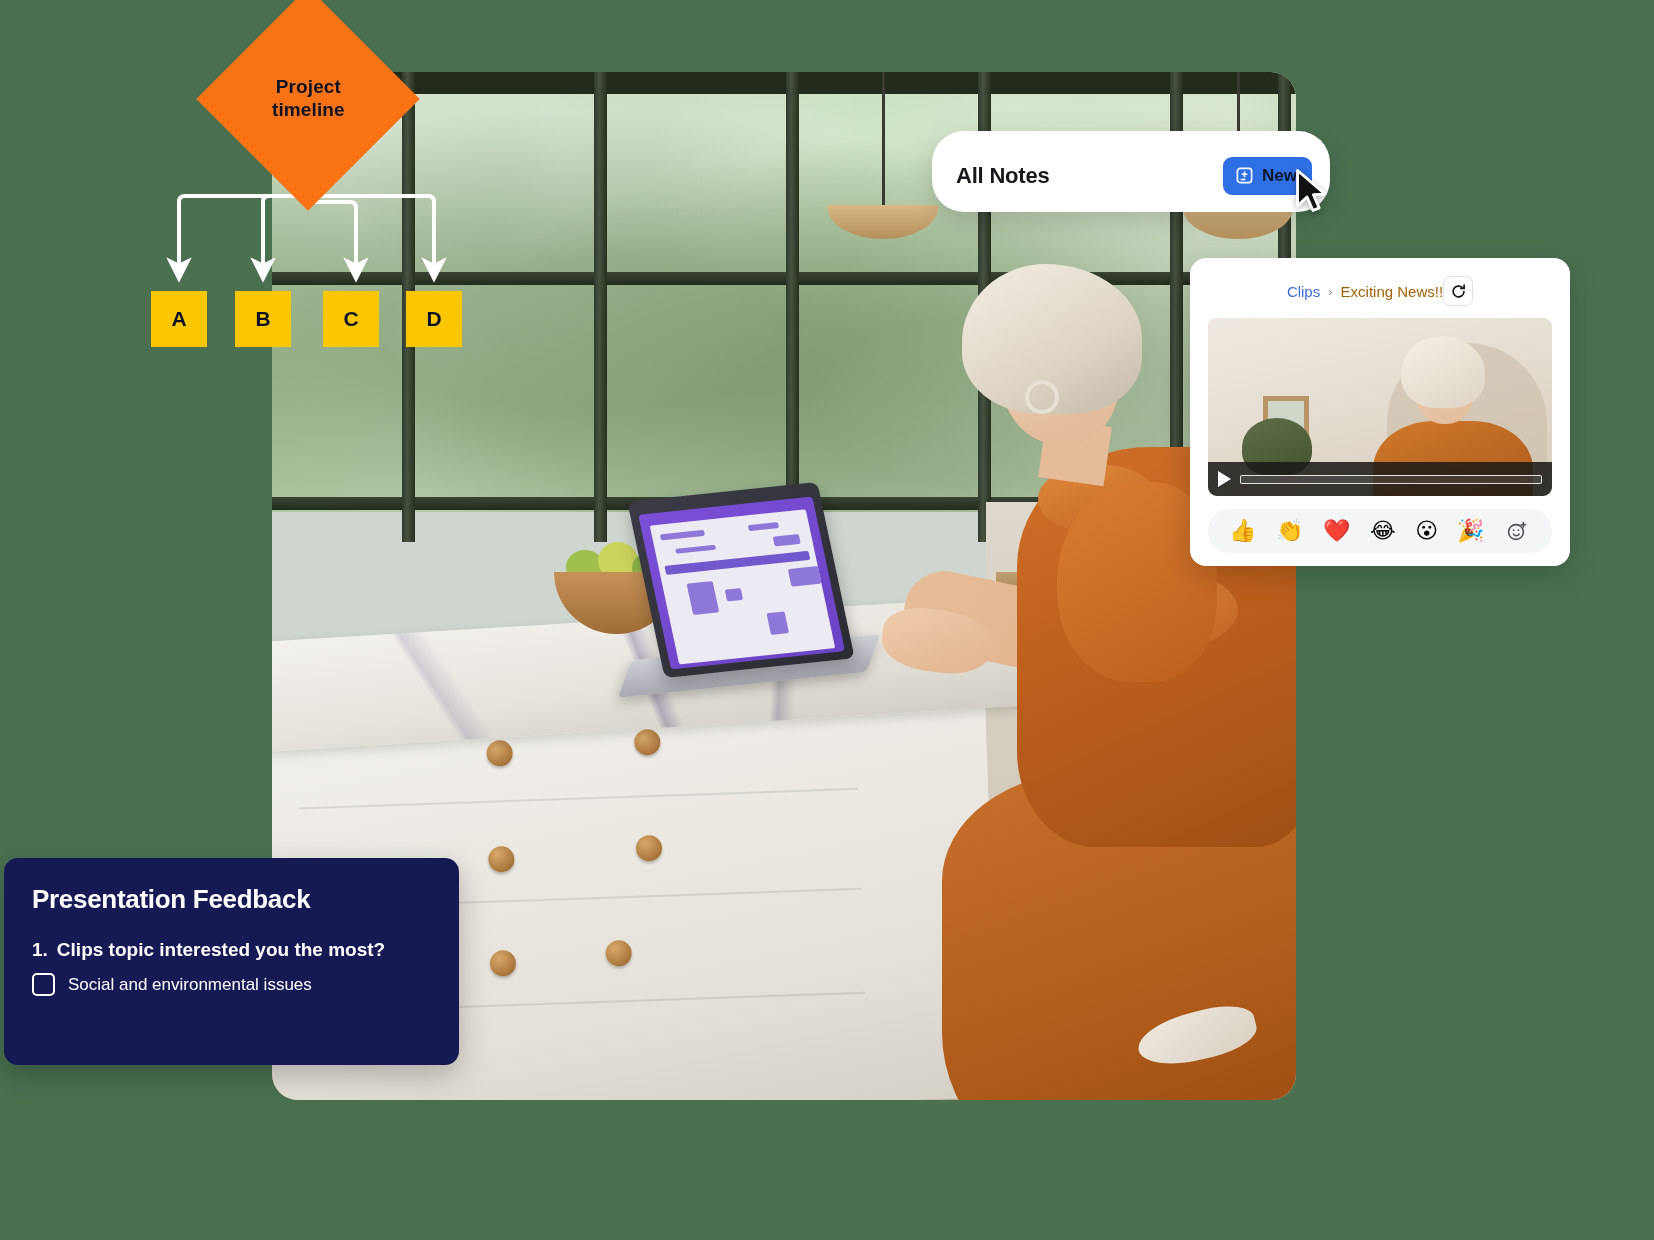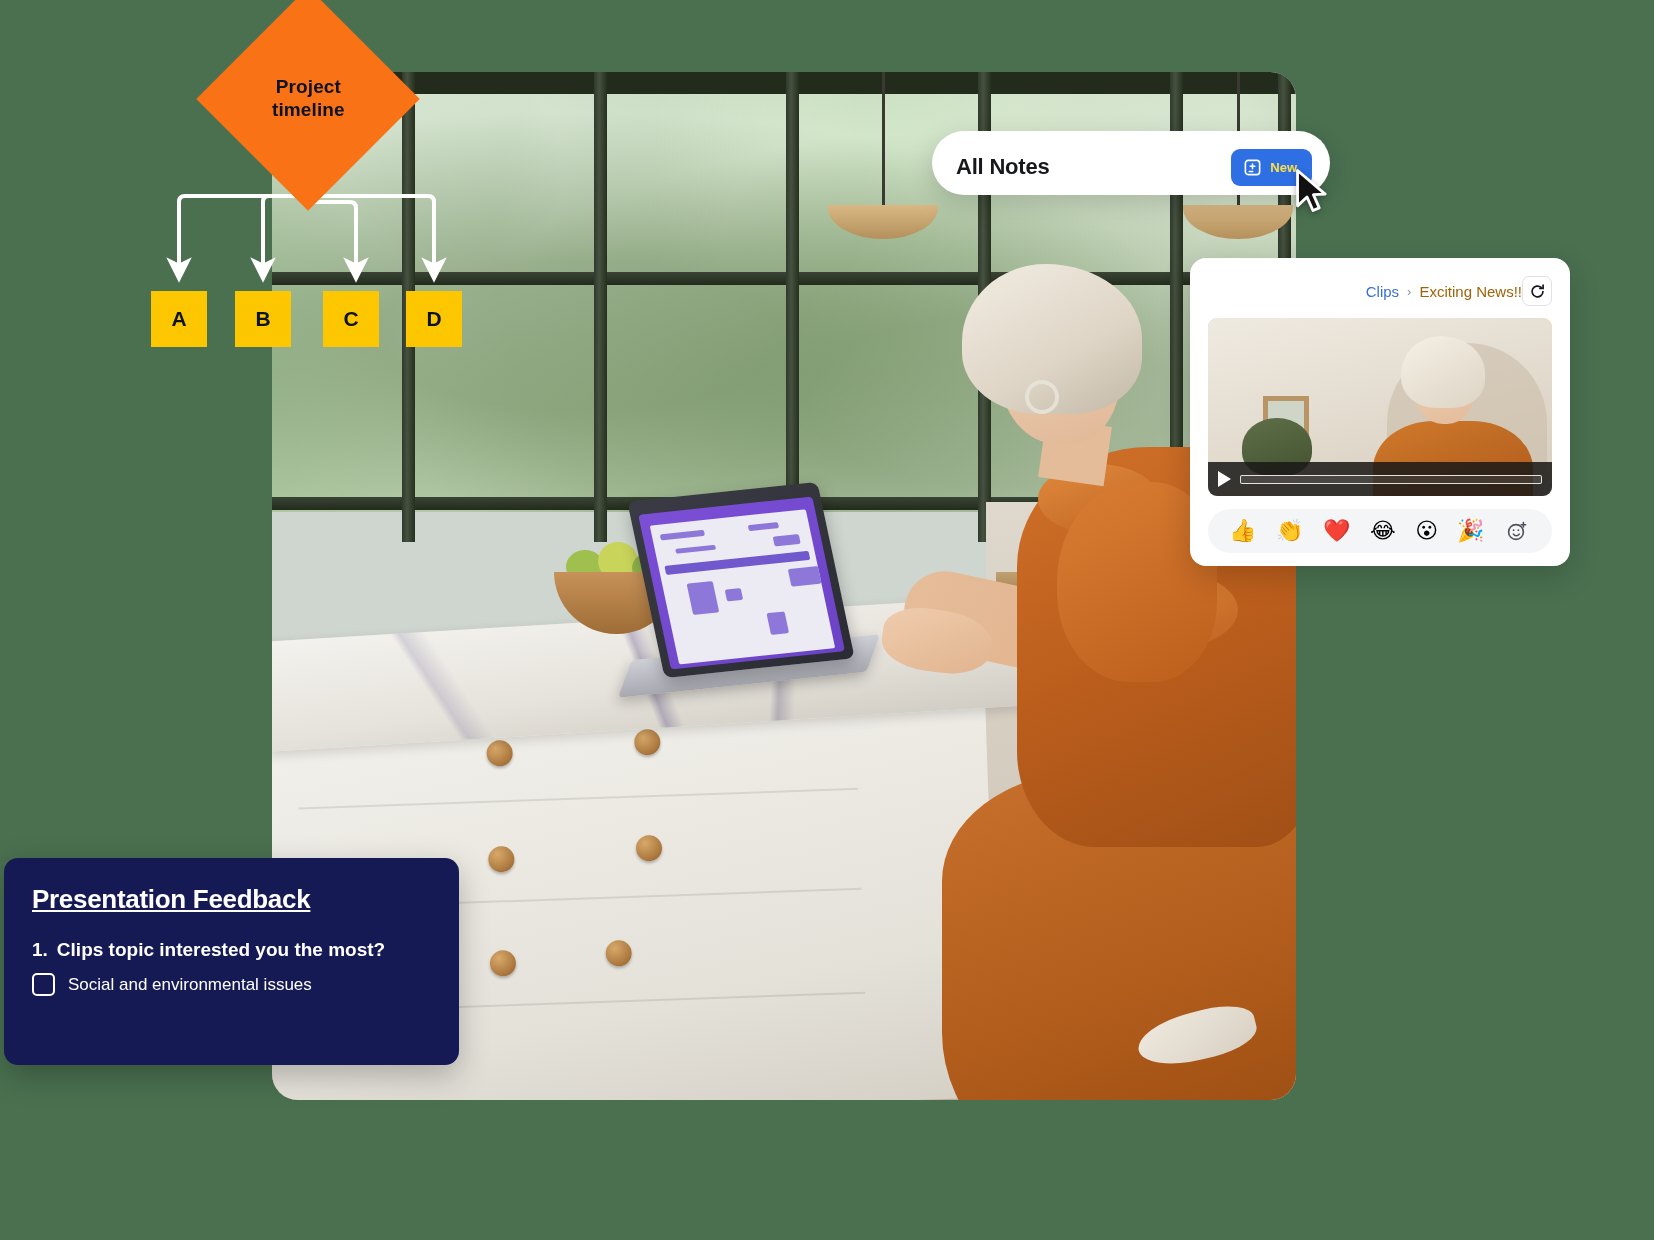--- a/index.html
+++ b/index.html
@@ -344,45 +344,45 @@
     font-size: 21px;
     font-weight: 700;
     color: #0d1326;
     pointer-events: auto;
   }
 
   
   .all-notes-card {
     position: absolute;
     left: 932px; top: 131px;
-    width: 398px; height: 64px;
+    width: 398px; height: 81px;
     background: #ffffff;
     border-radius: 32px;
     display: flex;
     align-items: center;
     justify-content: space-between;
     padding: 8px 18px 0 24px;
     box-shadow: 0 8px 26px rgba(0,0,0,.16);
   }
   .all-notes-title {
     font-size: 22px;
     font-weight: 700;
     color: #17181c;
     letter-spacing: -.2px;
   }
   .new-btn {
     display: flex;
     align-items: center;
     gap: 8px;
     background: #2f6fe4;
-    color: #fde047;
+    color: #0f172a;
     border: none;
     border-radius: 9px;
     padding: 9px 15px 9px 12px;
-    font-size: 13px;
+    font-size: 17px;
     font-weight: 700;
     font-family: "Liberation Sans", sans-serif;
     cursor: pointer;
   }
   .cursor-arrow {
     position: absolute;
     left: 1294px; top: 168px;
     width: 34px; height: 46px;
     filter: drop-shadow(0 2px 3px rgba(0,0,0,.3));
   }
@@ -393,21 +393,21 @@
     left: 1190px; top: 258px;
     width: 380px; height: 308px;
     background: #ffffff;
     border-radius: 16px;
     box-shadow: 0 10px 30px rgba(0,0,0,.18);
     padding: 18px 18px 0 18px;
   }
   .clips-head {
     display: flex;
     align-items: center;
-    justify-content: flex-end;
+    justify-content: center;
     height: 30px;
   }
   .breadcrumb { display: flex; align-items: center; gap: 8px; font-size: 15px; }
   .crumb-root { color: #3c6fd4; font-weight: 500; }
   .crumb-sep { color: #8b8f98; font-size: 13px; }
   .crumb-leaf { color: #a16207; font-weight: 500; }
   .refresh-btn {
     width: 30px; height: 30px;
     border: 1px solid #e0e1e5;
     border-radius: 7px;
@@ -517,21 +517,20 @@
     background: #161a54;
     border-radius: 14px;
     padding: 26px 28px;
     box-shadow: 0 10px 30px rgba(0,0,0,.25);
   }
   .fb-title {
     color: #ffffff;
     font-size: 26px;
     font-weight: 700;
     letter-spacing: -.3px;
-    text-decoration: underline;
   }
   .fb-question {
     color: #ffffff;
     font-size: 19px;
     font-weight: 700;
     margin-top: 24px;
     display: flex;
     gap: 9px;
   }
   .fb-options { margin-top: 12px; }

